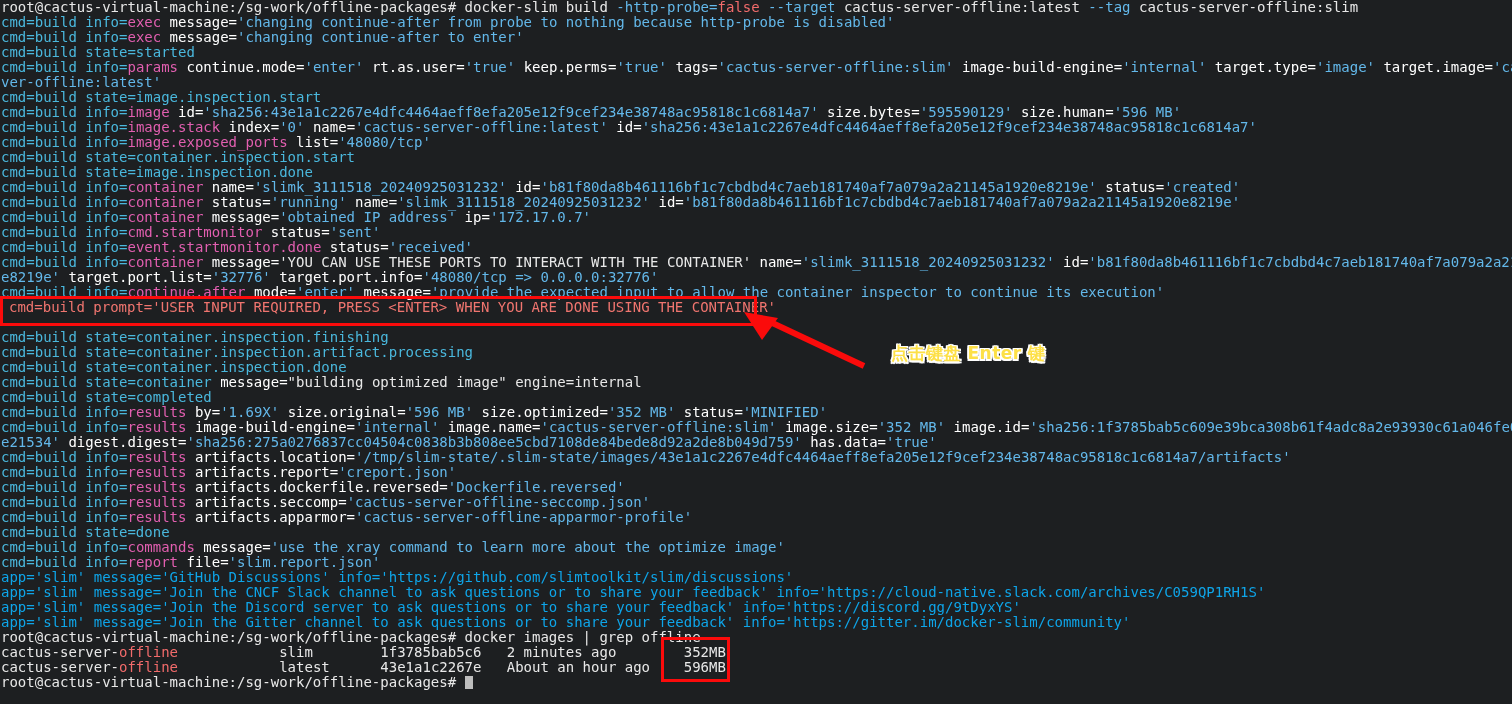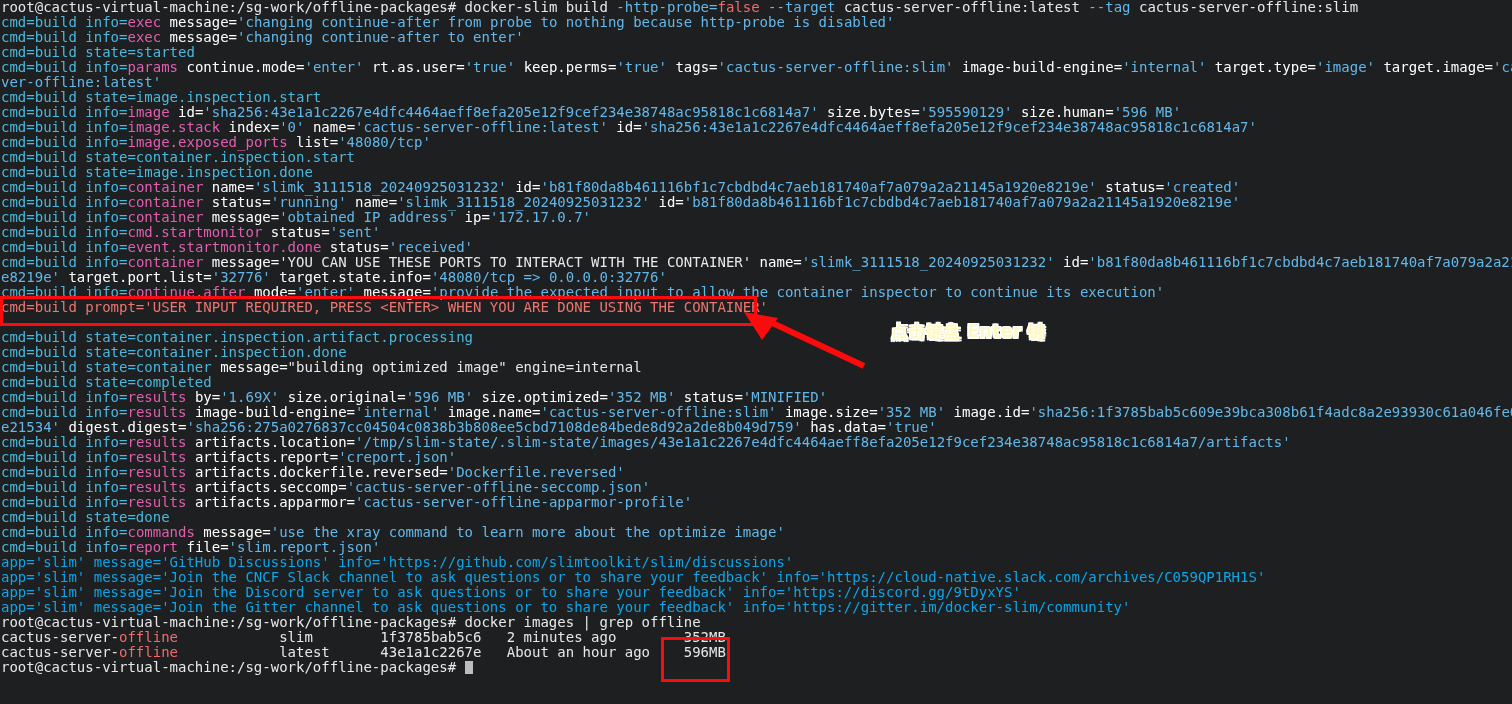--- a/index.html
+++ b/index.html
@@ -32,21 +32,21 @@
   }
   .line span { white-space: pre; }
 
   
   .c-white   { color: #e8e8e8; }
   .c-cyan    { color: #4ab8dd; }
   .c-green   { color: #ffffff; }
   .c-magenta { color: #e25fb0; }
   .c-pink    { color: #0ea5e9; }
   .c-red     { color: #f26b6b; }
-  .c-salmon  { color: #f0756f; }
+  .c-salmon  { color: #f0756f; margin-left: 8px; }
   .c-ltblue  { color: #63b8ea; }
 
   .cursor {
     display: inline-block;
     width: 8px;
     height: 13px;
     background: #bdbdbd;
     vertical-align: -2px;
   }
 
@@ -58,25 +58,25 @@
     pointer-events: none;
   }
   #prompt-highlight-box { left: 0px; top: 296px; width: 757px; height: 30px; }
   #size-highlight-box   { left: 661px; top: 637px; width: 69px; height: 45px; }
 
   #annotation-arrow { position: absolute; left: 740px; top: 310px; width: 130px; height: 62px; }
 
   #annotation-text {
     position: absolute;
     left: 864px;
-    top: 320px;
+    top: 342px;
     font-family: "DejaVu Sans", "Liberation Sans", sans-serif;
     font-size: 17px;
     font-weight: bold;
-    color: #fef9c3;
+    color: #fde047;
     letter-spacing: 0.5px;
     text-shadow:
       -1.5px -1.5px 0 #ffffff,  1.5px -1.5px 0 #ffffff,
       -1.5px  1.5px 0 #ffffff,  1.5px  1.5px 0 #ffffff,
       -1.5px 0 0 #ffffff, 1.5px 0 0 #ffffff,
       0 -1.5px 0 #ffffff, 0 1.5px 0 #ffffff;
     white-space: pre;
     padding-left: 27px;
   }
 </style>
@@ -96,24 +96,25 @@
       <div class="line"><span class="c-cyan">cmd=build </span><span class="c-cyan">info=</span><span class="c-magenta">image.stack</span><span class="c-green"> index=</span><span class="c-ltblue">'0'</span><span class="c-green"> name=</span><span class="c-ltblue">'cactus-server-offline:latest'</span><span class="c-green"> id=</span><span class="c-ltblue">'sha256:43e1a1c2267e4dfc4464aeff8efa205e12f9cef234e38748ac95818c1c6814a7'</span></div>
       <div class="line"><span class="c-cyan">cmd=build </span><span class="c-cyan">info=</span><span class="c-magenta">image.exposed_ports</span><span class="c-green"> list=</span><span class="c-ltblue">'48080/tcp'</span></div>
       <div class="line"><span class="c-cyan">cmd=build </span><span class="c-cyan">state=container.inspection.start</span></div>
       <div class="line"><span class="c-cyan">cmd=build </span><span class="c-cyan">state=image.inspection.done</span></div>
       <div class="line"><span class="c-cyan">cmd=build </span><span class="c-cyan">info=</span><span class="c-magenta">container</span><span class="c-green"> name=</span><span class="c-ltblue">'slimk_3111518_20240925031232'</span><span class="c-green"> id=</span><span class="c-ltblue">'b81f80da8b461116bf1c7cbdbd4c7aeb181740af7a079a2a21145a1920e8219e'</span><span class="c-green"> status=</span><span class="c-ltblue">'created'</span></div>
       <div class="line"><span class="c-cyan">cmd=build </span><span class="c-cyan">info=</span><span class="c-magenta">container</span><span class="c-green"> status=</span><span class="c-ltblue">'running'</span><span class="c-green"> name=</span><span class="c-ltblue">'slimk_3111518_20240925031232'</span><span class="c-green"> id=</span><span class="c-ltblue">'b81f80da8b461116bf1c7cbdbd4c7aeb181740af7a079a2a21145a1920e8219e'</span></div>
       <div class="line"><span class="c-cyan">cmd=build </span><span class="c-cyan">info=</span><span class="c-magenta">container</span><span class="c-green"> message=</span><span class="c-ltblue">'obtained IP address'</span><span class="c-green"> ip=</span><span class="c-ltblue">'172.17.0.7'</span></div>
       <div class="line"><span class="c-cyan">cmd=build </span><span class="c-cyan">info=</span><span class="c-magenta">cmd.startmonitor</span><span class="c-green"> status=</span><span class="c-ltblue">'sent'</span></div>
       <div class="line"><span class="c-cyan">cmd=build </span><span class="c-cyan">info=</span><span class="c-magenta">event.startmonitor.done</span><span class="c-green"> status=</span><span class="c-ltblue">'received'</span></div>
       <div class="line"><span class="c-cyan">cmd=build </span><span class="c-cyan">info=</span><span class="c-magenta">container</span><span class="c-green"> message=</span><span class="c-white">'YOU CAN USE THESE PORTS TO INTERACT WITH THE CONTAINER'</span><span class="c-green"> name=</span><span class="c-ltblue">'slimk_3111518_20240925031232'</span><span class="c-green"> id=</span><span class="c-ltblue">'b81f80da8b461116bf1c7cbdbd4c7aeb181740af7a079a2a21145a1920</span></div>
-      <div class="line"><span class="c-ltblue">e8219e'</span><span class="c-green"> target.port.list=</span><span class="c-ltblue">'32776'</span><span class="c-green"> target.state.info=</span><span class="c-ltblue">'48080/tcp =&gt; 0.0.0.0:32776'</span></div>
+      <div class="line"><span class="c-ltblue">e8219e'</span><span class="c-green"> target.port.list=</span><span class="c-ltblue">'32776'</span><span class="c-green"> target.port.info=</span><span class="c-ltblue">'48080/tcp =&gt; 0.0.0.0:32776'</span></div>
       <div class="line"><span class="c-cyan">cmd=build </span><span class="c-cyan">info=</span><span class="c-magenta">continue.after</span><span class="c-green"> mode=</span><span class="c-ltblue">'enter'</span><span class="c-green"> message=</span><span class="c-ltblue">'provide the expected input to allow the container inspector to continue its execution'</span></div>
       <div class="line"><span class="c-salmon">cmd=build prompt='USER INPUT REQUIRED, PRESS &lt;ENTER&gt; WHEN YOU ARE DONE USING THE CONTAINER'</span></div>
       <div class="line"><span class="c-white"></span></div>
+      <div class="line"><span class="c-cyan">cmd=build </span><span class="c-cyan">state=container.inspection.finishing</span></div>
       <div class="line"><span class="c-cyan">cmd=build </span><span class="c-cyan">state=container.inspection.artifact.processing</span></div>
       <div class="line"><span class="c-cyan">cmd=build </span><span class="c-cyan">state=container.inspection.done</span></div>
       <div class="line"><span class="c-cyan">cmd=build </span><span class="c-cyan">state=container </span><span class="c-green">message=</span><span class="c-white">"building optimized image"</span><span class="c-white"> engine=internal</span></div>
       <div class="line"><span class="c-cyan">cmd=build </span><span class="c-cyan">state=completed</span></div>
       <div class="line"><span class="c-cyan">cmd=build </span><span class="c-cyan">info=</span><span class="c-magenta">results</span><span class="c-green"> by=</span><span class="c-ltblue">'1.69X'</span><span class="c-green"> size.original=</span><span class="c-ltblue">'596 MB'</span><span class="c-green"> size.optimized=</span><span class="c-ltblue">'352 MB'</span><span class="c-green"> status=</span><span class="c-ltblue">'MINIFIED'</span></div>
       <div class="line"><span class="c-cyan">cmd=build </span><span class="c-cyan">info=</span><span class="c-magenta">results</span><span class="c-green"> image-build-engine=</span><span class="c-ltblue">'internal'</span><span class="c-green"> image.name=</span><span class="c-ltblue">'cactus-server-offline:slim'</span><span class="c-green"> image.size=</span><span class="c-ltblue">'352 MB'</span><span class="c-green"> image.id=</span><span class="c-ltblue">'sha256:1f3785bab5c609e39bca308b61f4adc8a2e93930c61a046fe0804adc33</span></div>
       <div class="line"><span class="c-ltblue">e21534'</span><span class="c-green"> digest.digest=</span><span class="c-ltblue">'sha256:275a0276837cc04504c0838b3b808ee5cbd7108de84bede8d92a2de8b049d759'</span><span class="c-green"> has.data=</span><span class="c-ltblue">'true'</span></div>
       <div class="line"><span class="c-cyan">cmd=build </span><span class="c-cyan">info=</span><span class="c-magenta">results</span><span class="c-green"> artifacts.location=</span><span class="c-ltblue">'/tmp/slim-state/.slim-state/images/43e1a1c2267e4dfc4464aeff8efa205e12f9cef234e38748ac95818c1c6814a7/artifacts'</span></div>
       <div class="line"><span class="c-cyan">cmd=build </span><span class="c-cyan">info=</span><span class="c-magenta">results</span><span class="c-green"> artifacts.report=</span><span class="c-ltblue">'creport.json'</span></div>
       <div class="line"><span class="c-cyan">cmd=build </span><span class="c-cyan">info=</span><span class="c-magenta">results</span><span class="c-green"> artifacts.dockerfile.reversed=</span><span class="c-ltblue">'Dockerfile.reversed'</span></div>

